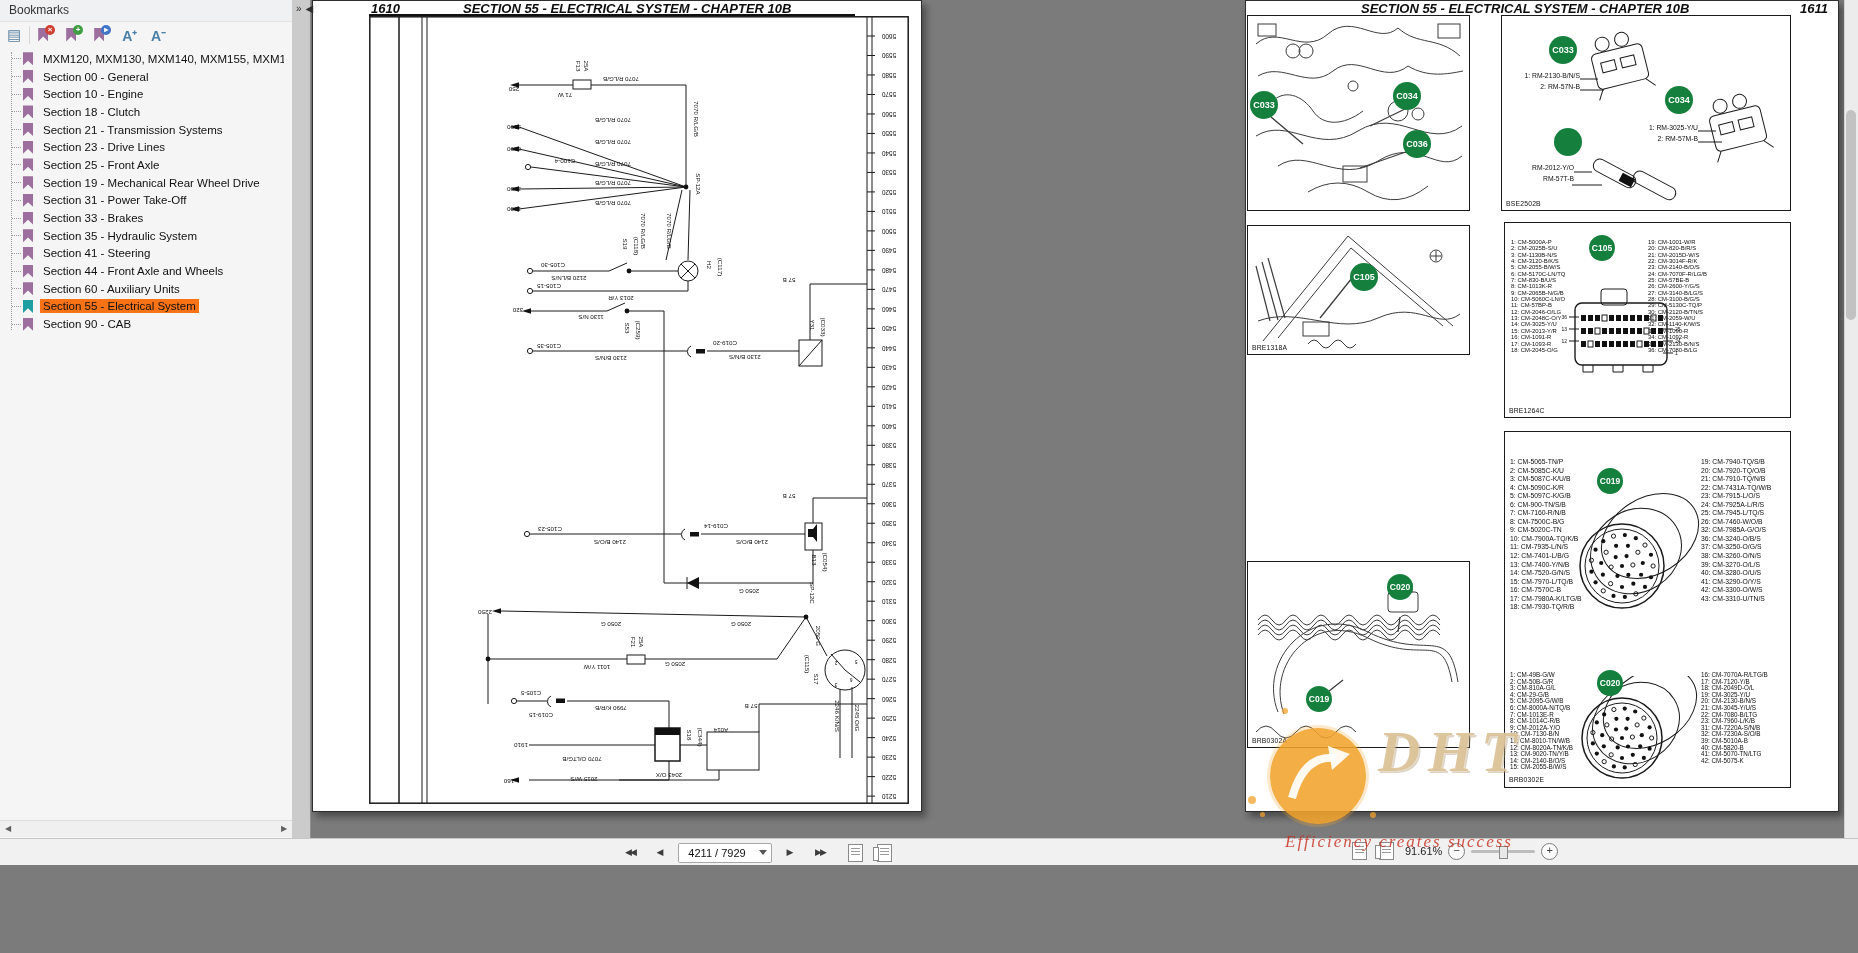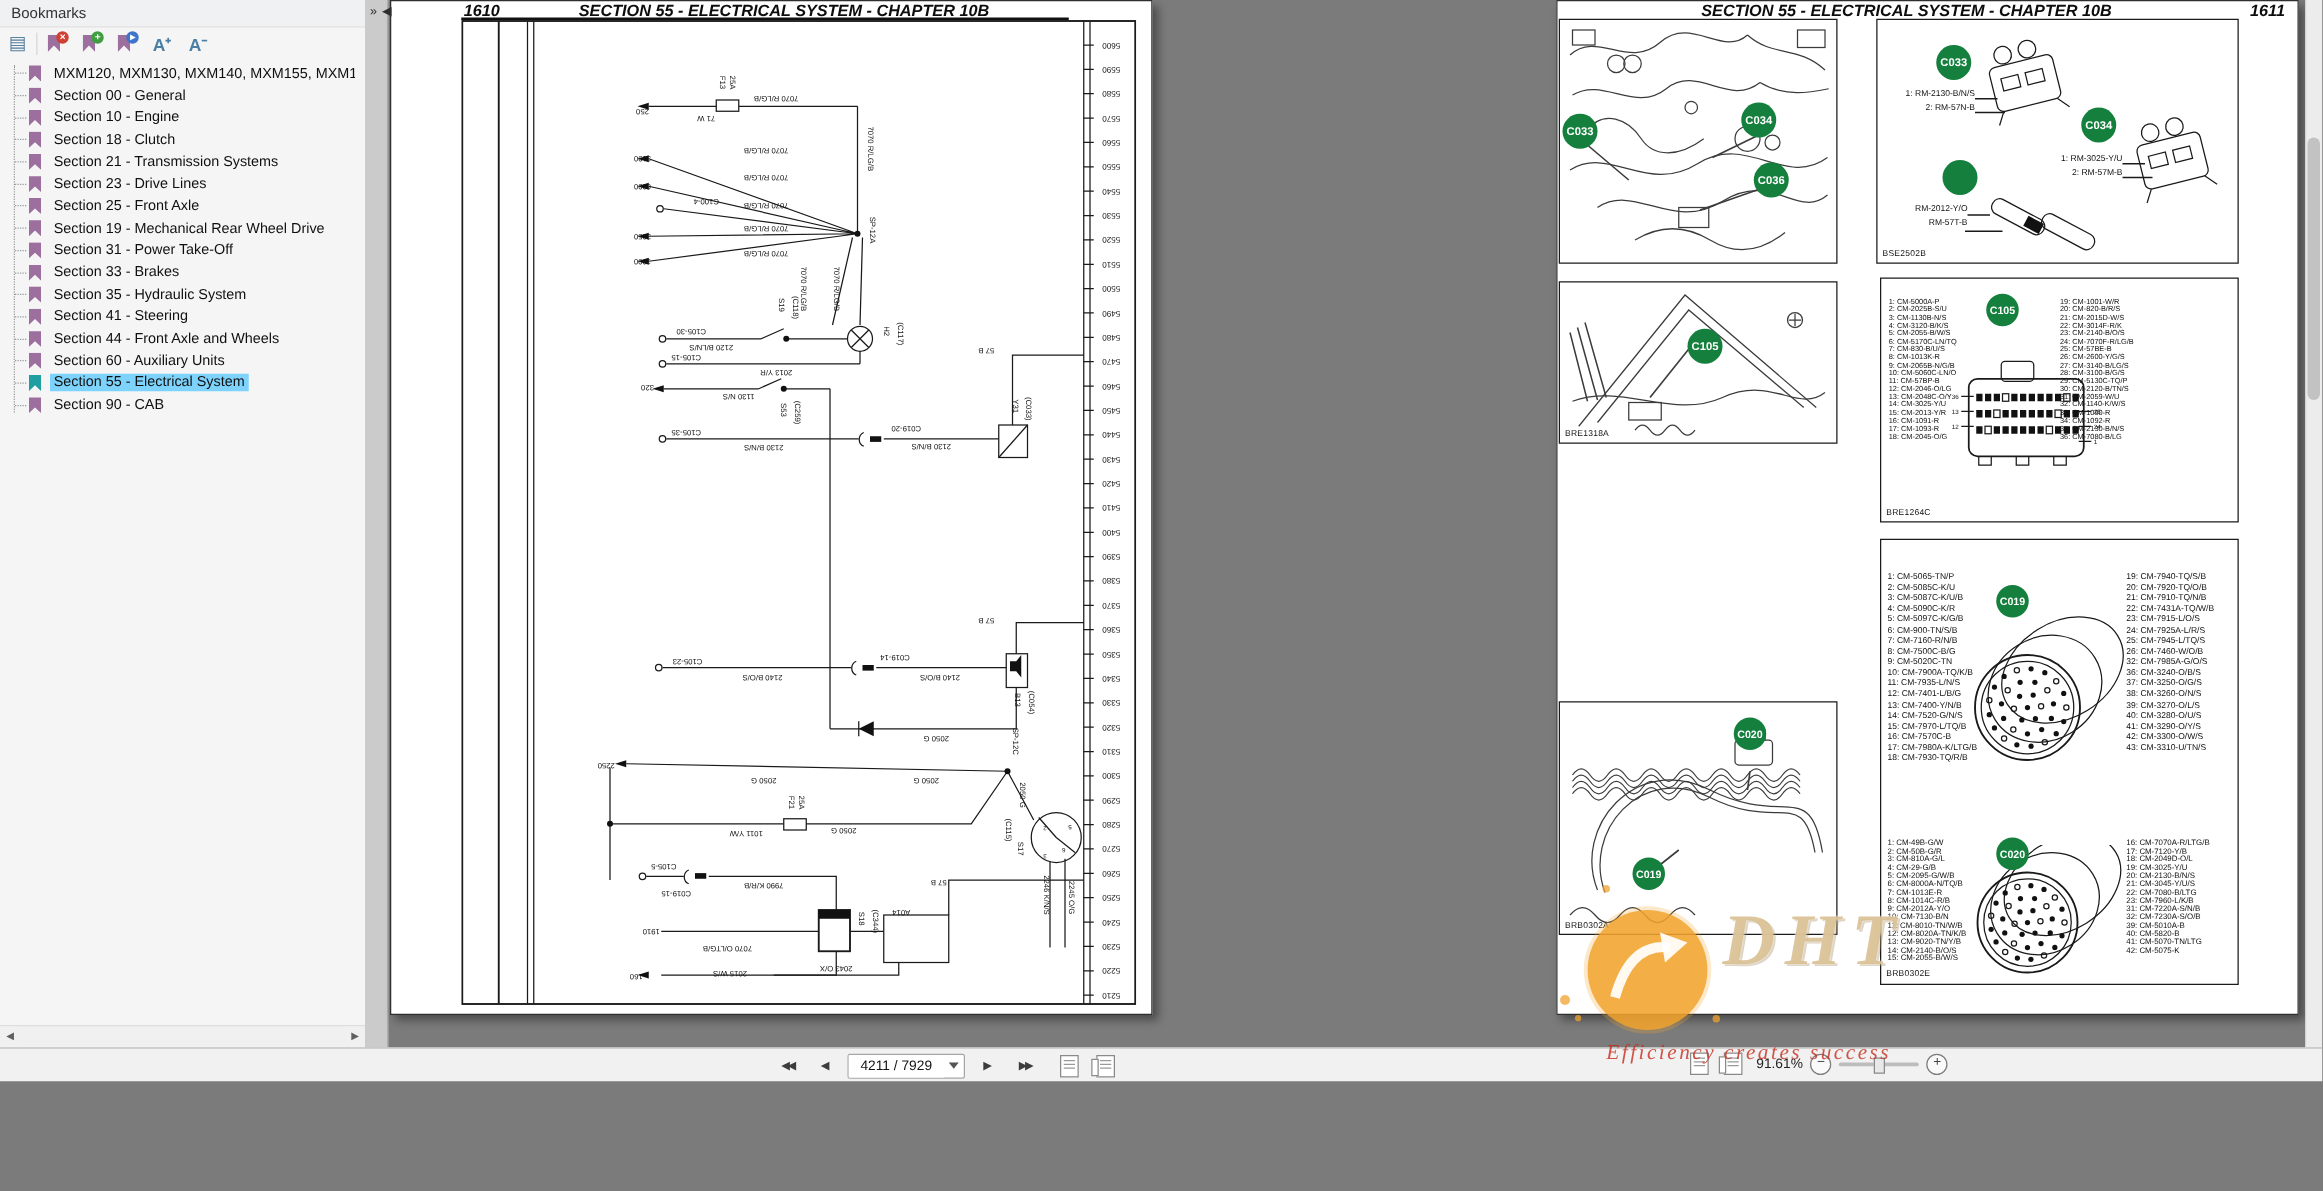--- a/index.html
+++ b/index.html
@@ -14,21 +14,21 @@
   .bmk{position:relative;width:12px;height:15px;margin-right:16px}
   .bmk .rib{position:absolute;left:0;top:0;width:10px;height:14px;background:#9c6f9f;
             clip-path:polygon(0 0,100% 0,100% 100%,50% 64%,0 100%)}
   .bmk .badge{position:absolute;right:-5px;top:-3px;width:10px;height:10px;border-radius:50%;
               color:#fff;font-size:8px;line-height:10px;text-align:center;font-weight:bold}
   .badge.red{background:#cf4133}.badge.green{background:#3f9e42}.badge.blue{background:#3f74c9}
   .afont{font-size:14px;font-weight:bold;color:#4a7fa5;margin-right:14px}
   #bmtree{position:absolute;left:0;top:50px;right:0}
   .treeline{position:absolute;left:11px;top:52px;width:0;height:278px;border-left:1px dotted #9a9a9a}
   .bm-row{position:relative;height:17.7px;display:flex;align-items:center;padding-left:12px}
-  .bm-row.sel .lbl-wrap{background:#7dd3fc}
+  .bm-row.sel .lbl-wrap{background:#f97316}
   .bm-stub{width:9px;height:0;border-top:1px dotted #9a9a9a;margin-right:2px}
   .bm-flag{flex:0 0 10px;width:10px;height:13px;background:#9c6f9f;margin-right:7px;
            clip-path:polygon(0 0,100% 0,100% 100%,50% 64%,0 100%)}
   .bm-flag.teal{background:#1f9f9f}
   .lbl-wrap{font-size:11.5px;color:#101010;white-space:nowrap;overflow:hidden;padding:1px 3px;max-width:238px}
   .sb-hscroll{position:absolute;left:0;top:820px;width:292px;height:16px;background:#f0f0f0;
               border-top:1px solid #dcdcdc;display:flex;justify-content:space-between;align-items:center}
   .scr-btn{width:16px;height:16px;font-size:8px;color:#606060;text-align:center;line-height:16px;background:#f0f0f0}
   
   #splitter{position:absolute;left:292px;top:0;width:18px;height:838px;background:#cbcbcb;border-right:1px solid #8f8f8f}

